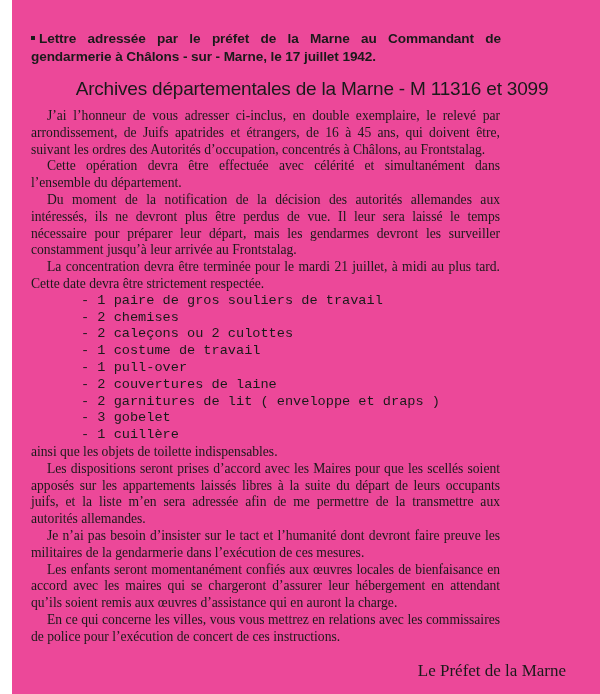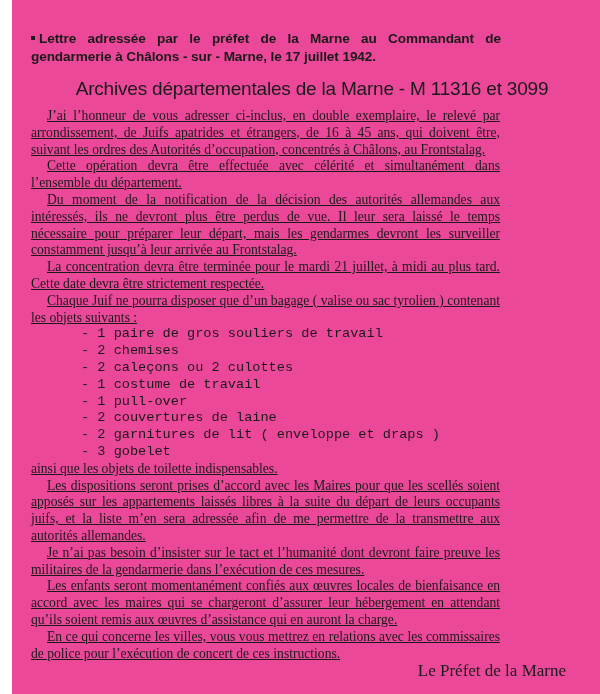--- a/index.html
+++ b/index.html
@@ -56,21 +56,20 @@
       top: 108px;
       width: 469px;
       font-family: "Liberation Serif", serif;
       font-size: 13.6px;
       line-height: 16.8px;
     }
     .body-text p {
       margin: 0;
       text-indent: 16px;
       text-align: justify;
-      text-decoration: underline;
     }
     .body-text p.noindent { text-indent: 0; }
     .items {
       margin: 0;
       padding: 0;
       list-style: none;
     }
     .items li {
       padding-left: 50px;
       line-height: 16.8px;
@@ -93,30 +92,30 @@
     <span class="bullet"></span><span>Lettre adressée par le préfet de la Marne au Commandant de gendarmerie à Châlons - sur - Marne, le 17 juillet 1942.</span>
   </div>
 
   <div class="source">Archives départementales de la Marne - M 11316 et 3099</div>
 
   <div class="body-text">
     <p>J’ai l’honneur de vous adresser ci-inclus, en double exemplaire, le relevé par arrondissement, de Juifs apatrides et étrangers, de 16 à 45 ans, qui doivent être, suivant les ordres des Autorités d’occupation, concentrés à Châlons, au Frontstalag.</p>
     <p>Cette opération devra être effectuée avec célérité et simultanément dans l’ensemble du département.</p>
     <p>Du moment de la notification de la décision des autorités allemandes aux intéressés, ils ne devront plus être perdus de vue. Il leur sera laissé le temps nécessaire pour préparer leur départ, mais les gendarmes devront les surveiller constamment jusqu’à leur arrivée au Frontstalag.</p>
     <p>La concentration devra être terminée pour le mardi 21 juillet, à midi au plus tard. Cette date devra être strictement respectée.</p>
-    <p>Chaque Juif ne pourra disposer que d’un bagage ( valise ou sac tyrolien ) contenant les objets suivants :</p>
     <ul class="items">
       <li>- 1 paire de gros souliers de travail</li>
       <li>- 2 chemises</li>
       <li>- 2 caleçons ou 2 culottes</li>
       <li>- 1 costume de travail</li>
       <li>- 1 pull-over</li>
       <li>- 2 couvertures de laine</li>
       <li>- 2 garnitures de lit ( enveloppe et draps )</li>
       <li>- 3 gobelet</li>
+      <li>- 1 cuillère</li>
     </ul>
     <p class="noindent">ainsi que les objets de toilette indispensables.</p>
     <p>Les dispositions seront prises d’accord avec les Maires pour que les scellés soient apposés sur les appartements laissés libres à la suite du départ de leurs occupants juifs, et la liste m’en sera adressée afin de me permettre de la transmettre aux autorités allemandes.</p>
     <p>Je n’ai pas besoin d’insister sur le tact et l’humanité dont devront faire preuve les militaires de la gendarmerie dans l’exécution de ces mesures.</p>
     <p>Les enfants seront momentanément confiés aux œuvres locales de bienfaisance en accord avec les maires qui se chargeront d’assurer leur hébergement en attendant qu’ils soient remis aux œuvres d’assistance qui en auront la charge.</p>
     <p>En ce qui concerne les villes, vous vous mettrez en relations avec les commissaires de police pour l’exécution de concert de ces instructions.</p>
   </div>
 
   <div class="signature">Le Préfet de la Marne</div>
 </div>

